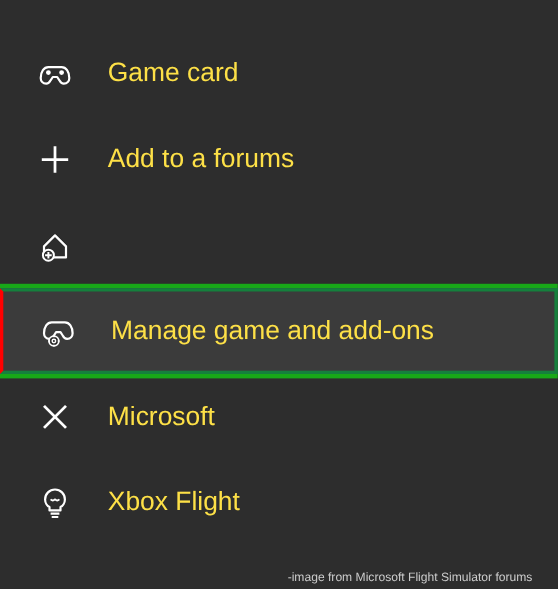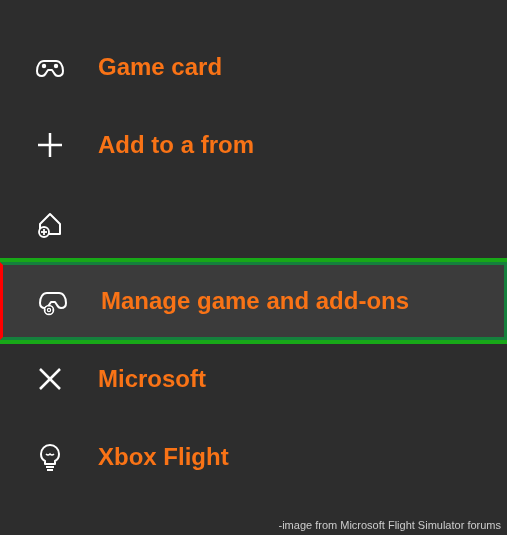--- a/index.html
+++ b/index.html
@@ -45,29 +45,29 @@
     }
     .icon svg {
       width: 32px;
       height: 32px;
       fill: none;
       stroke: #ffffff;
       stroke-width: 2;
     }
     .label {
       font-size: 24px;
-      font-weight: 700;
+      font-weight: 400;
       margin-left: 26px;
-      color: #f97316;
+      color: #fde047;
       white-space: nowrap;
     }
     .attribution {
       position: absolute;
       bottom: 4px;
-      right: 6px;
+      right: 23px;
       font-size: 11px;
       color: #cccccc;
     }
   </style>
 </head>
 <body>
 
 <div class="menu">
 
   <div class="menu-item">
@@ -81,21 +81,21 @@
     <span class="label">Game card</span>
   </div>
 
   <div class="menu-item">
     <span class="icon">
       <svg viewBox="0 0 32 32">
         <line x1="16" y1="4" x2="16" y2="28" stroke="#fff" stroke-width="2.5"></line>
         <line x1="4" y1="16" x2="28" y2="16" stroke="#fff" stroke-width="2.5"></line>
       </svg>
     </span>
-    <span class="label">Add to a from</span>
+    <span class="label">Add to a forums</span>
   </div>
 
   <div class="menu-item">
     <span class="icon">
       <svg viewBox="0 0 32 32">
         <path d="M6 17 L16 7 L26 17 L26 27 L6 27 Z" fill="none" stroke="#fff" stroke-width="2" stroke-linejoin="round" stroke-linecap="round"></path>
         <circle cx="10" cy="25" r="5" fill="#2d2d2d" stroke="#fff" stroke-width="1.8"></circle>
         <line x1="10" y1="22" x2="10" y2="28" stroke="#fff" stroke-width="1.8"></line>
         <line x1="7" y1="25" x2="13" y2="25" stroke="#fff" stroke-width="1.8"></line>
       </svg>

